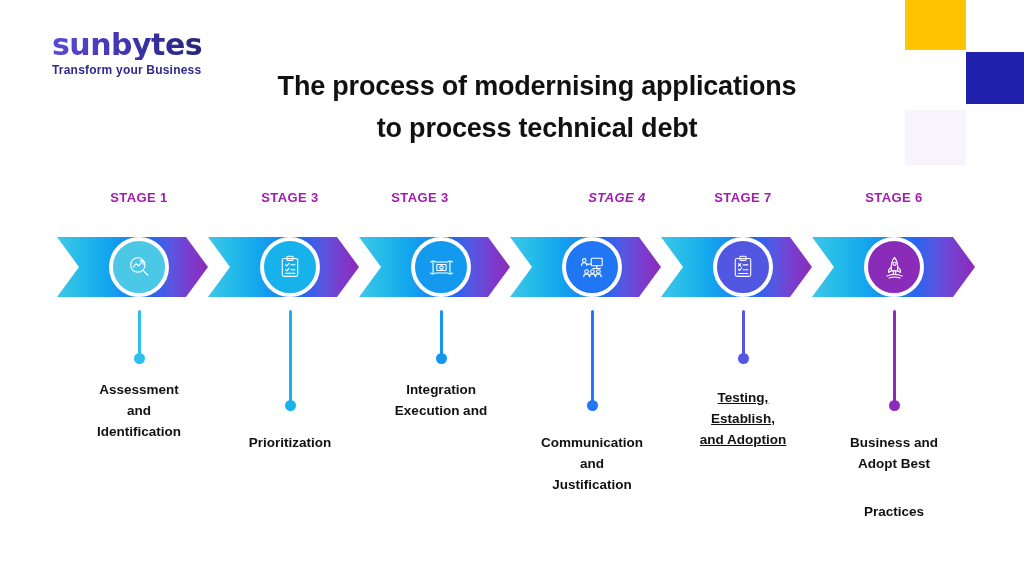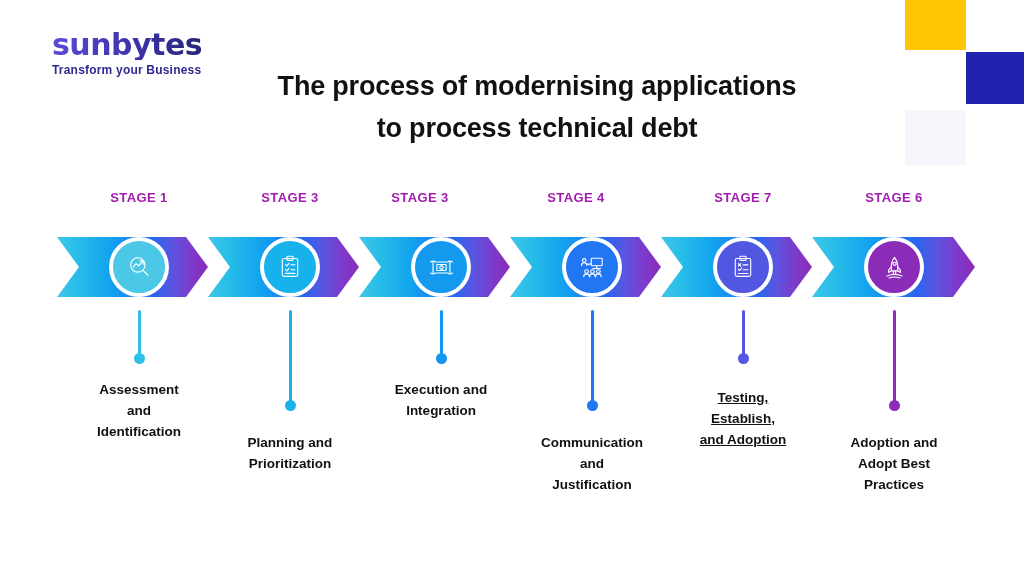--- a/index.html
+++ b/index.html
@@ -148,21 +148,21 @@
 
   <div id="title">
     <span class="line">The process of modernising applications</span>
     <span class="line">to process technical debt</span>
   </div>
 
   <div id="stage-labels">
       <div class="stage-label" style="left: 139px;">STAGE 1</div>
       <div class="stage-label" style="left: 290px;">STAGE 3</div>
       <div class="stage-label" style="left: 420px;">STAGE 3</div>
-      <div class="stage-label" style="left: 576px;">STAGE 4</div>
+      <div class="stage-label" style="left: 617px; font-style: italic;">STAGE 4</div>
       <div class="stage-label" style="left: 743px;">STAGE 7</div>
       <div class="stage-label" style="left: 894px;">STAGE 6</div>
     </div>
 
   <svg id="band" viewBox="0 0 918 60" preserveAspectRatio="none">
     <defs>
       <linearGradient id="bandGrad" x1="0" y1="0" x2="1" y2="0">
         <stop offset="0.00" stop-color="#3fc6e8"></stop>
         <stop offset="0.16" stop-color="#24bbe9"></stop>
         <stop offset="0.33" stop-color="#13a6ee"></stop>
@@ -211,42 +211,41 @@
       <path d="M10.5 19 L12.2 20.7 L14.8 17.6"></path>
       <path d="M17.2 13.3 L22 13.3"></path>
       <path d="M17.2 19.3 L22 19.3"></path>
       <path d="M10.5 23.8 L22 23.8"></path>
     </svg>
         </span>
       </div>
       <div class="connector" style="left: 290px; top: 310px; height: 95px; background: rgb(24, 179, 236);"></div>
       <div class="connector-dot" style="left: 290px; top: 400px; background: rgb(24, 179, 236);"></div>
       <div class="caption" style="left: 290px; top: 433px;">
-        <span style="display: block;">Planning and</span>
         <span style="display: block;">Prioritization</span>
       </div>
       <div class="node" style="left: 441px; background: rgb(19, 154, 239);">
         <span>
     <svg viewBox="0 0 32 32" width="27" height="27" fill="none" stroke="#ffffff" stroke-width="1.35" stroke-linecap="round" stroke-linejoin="round">
       <path d="M6 9.5 L6 22.5"></path>
       <path d="M26 9.5 L26 22.5"></path>
       <path d="M3 9.5 Q6 7.2 9 9.5 L23 9.5 Q26 7.2 29 9.5"></path>
       <path d="M3 22.5 Q6 24.8 9 22.5 L23 22.5 Q26 24.8 29 22.5"></path>
       <rect x="10.5" y="12.5" width="11" height="7" rx="0.8"></rect>
       <circle cx="16" cy="16" r="2.1"></circle>
       <path d="M16 12.5 L16 14"></path>
       <path d="M16 18 L16 19.5"></path>
     </svg>
         </span>
       </div>
       <div class="connector" style="left: 441px; top: 310px; height: 48px; background: rgb(20, 150, 238);"></div>
       <div class="connector-dot" style="left: 441px; top: 353px; background: rgb(20, 150, 238);"></div>
       <div class="caption" style="left: 441px; top: 380px;">
+        <span style="display: block;">Integration</span>
         <span style="display: block;">Execution and</span>
-        <span style="display: block;">Integration</span>
       </div>
       <div class="node" style="left: 592px; background: rgb(32, 118, 243);">
         <span>
     <svg viewBox="0 0 32 32" width="27" height="27" fill="none" stroke="#ffffff" stroke-width="1.3" stroke-linecap="round" stroke-linejoin="round">
       <rect x="14.5" y="5" width="13" height="9" rx="1"></rect>
       <path d="M21 14 L21 17.2"></path>
       <path d="M16.5 17.2 L25.5 17.2"></path>
       <circle cx="6.2" cy="7.6" r="2.1"></circle>
       <path d="M3 13.6 Q3.2 10.4 6.2 10.4 Q9.2 10.4 9.4 13.6"></path>
       <path d="M9.4 12 L14.5 12"></path>
@@ -296,19 +295,19 @@
       <path d="M19.8 15.2 L23 19 L23 22 L19.8 20"></path>
       <path d="M14.6 20 L14.6 23 M17.4 20 L17.4 23"></path>
       <path d="M7 26 Q16 22.4 25 26"></path>
       <path d="M9.5 28.4 Q16 26.2 22.5 28.4"></path>
     </svg>
         </span>
       </div>
       <div class="connector" style="left: 894px; top: 310px; height: 95px; background: rgb(140, 44, 185);"></div>
       <div class="connector-dot" style="left: 894px; top: 400px; background: rgb(140, 44, 185);"></div>
       <div class="caption" style="left: 894px; top: 433px;">
-        <span style="display: block;">Adoption and</span>
+        <span style="display: block;">Business and</span>
         <span style="display: block;">Adopt Best</span>
-        <span style="display: block;">Practices</span>
+        <span style="display: block; margin-top: 27px;">Practices</span>
       </div>
     </div>
 
 </div>
 
 </body></html>

